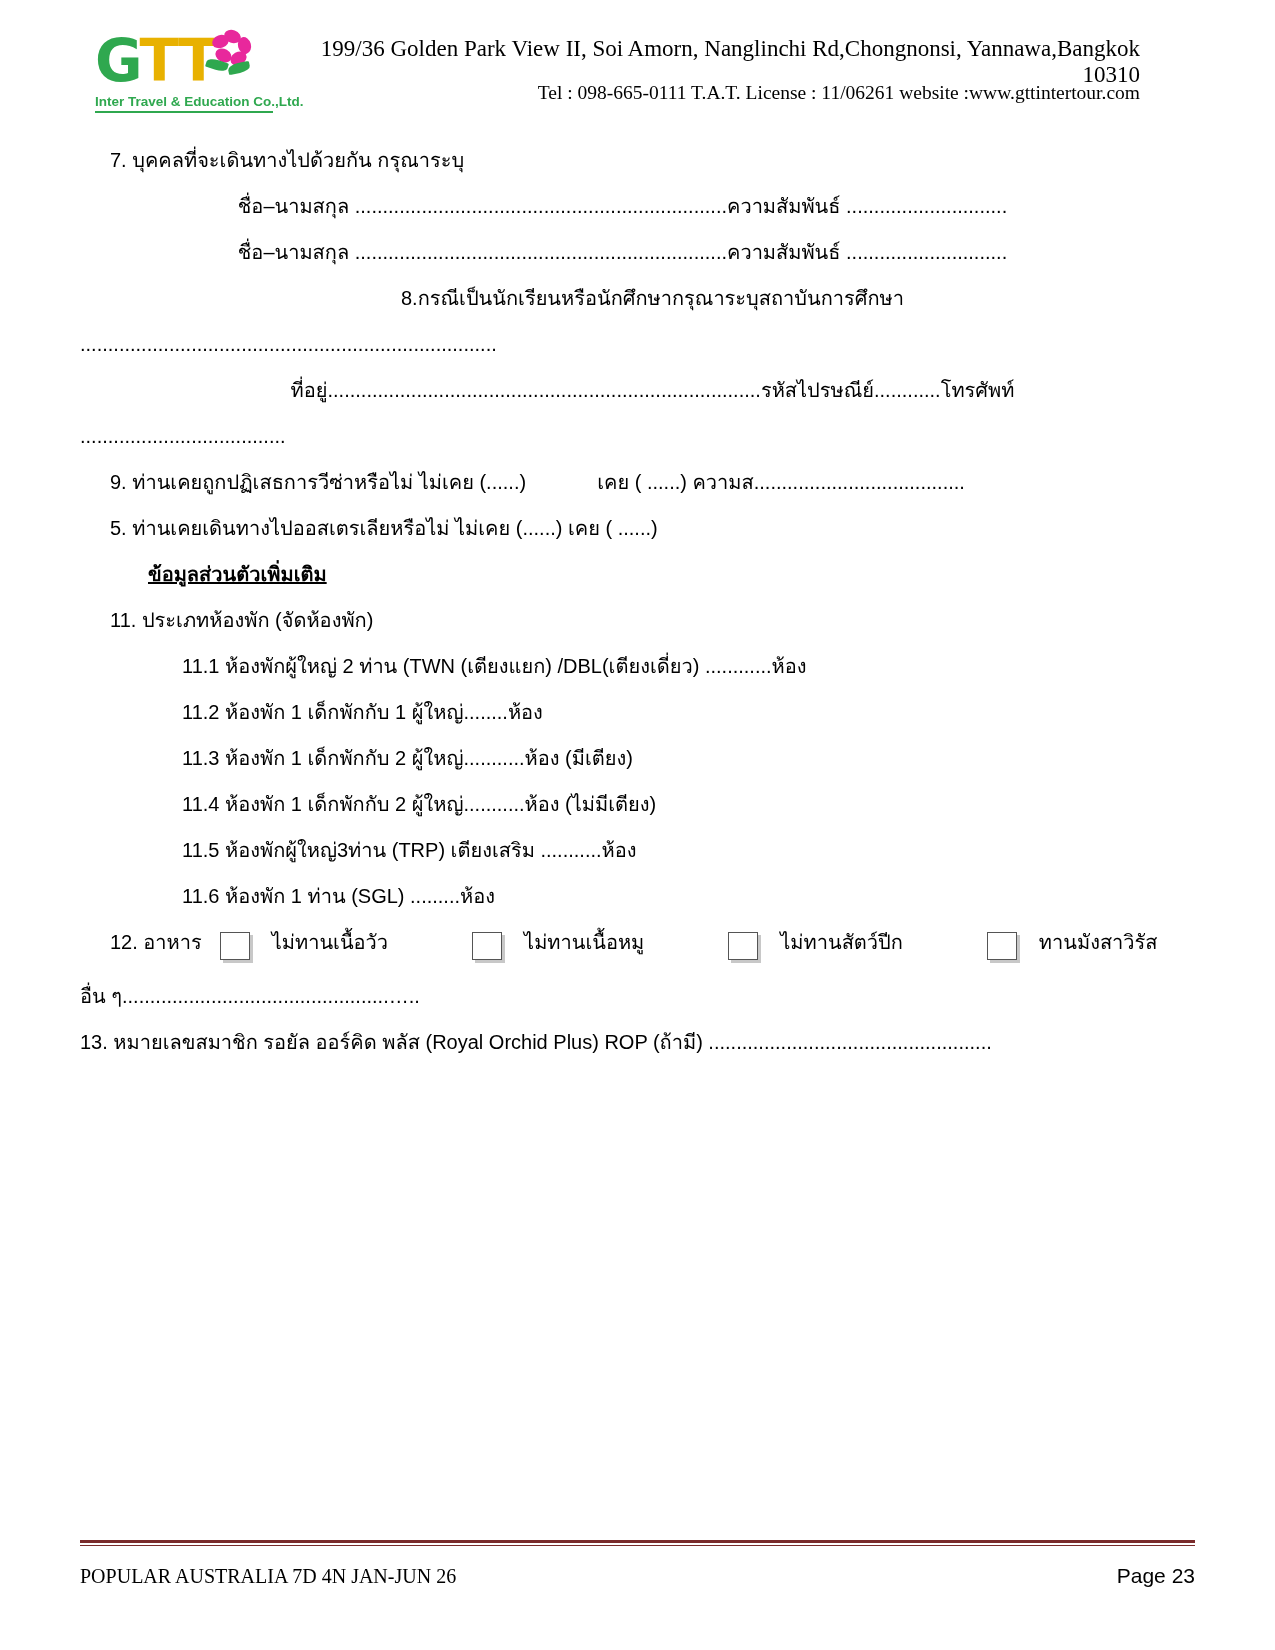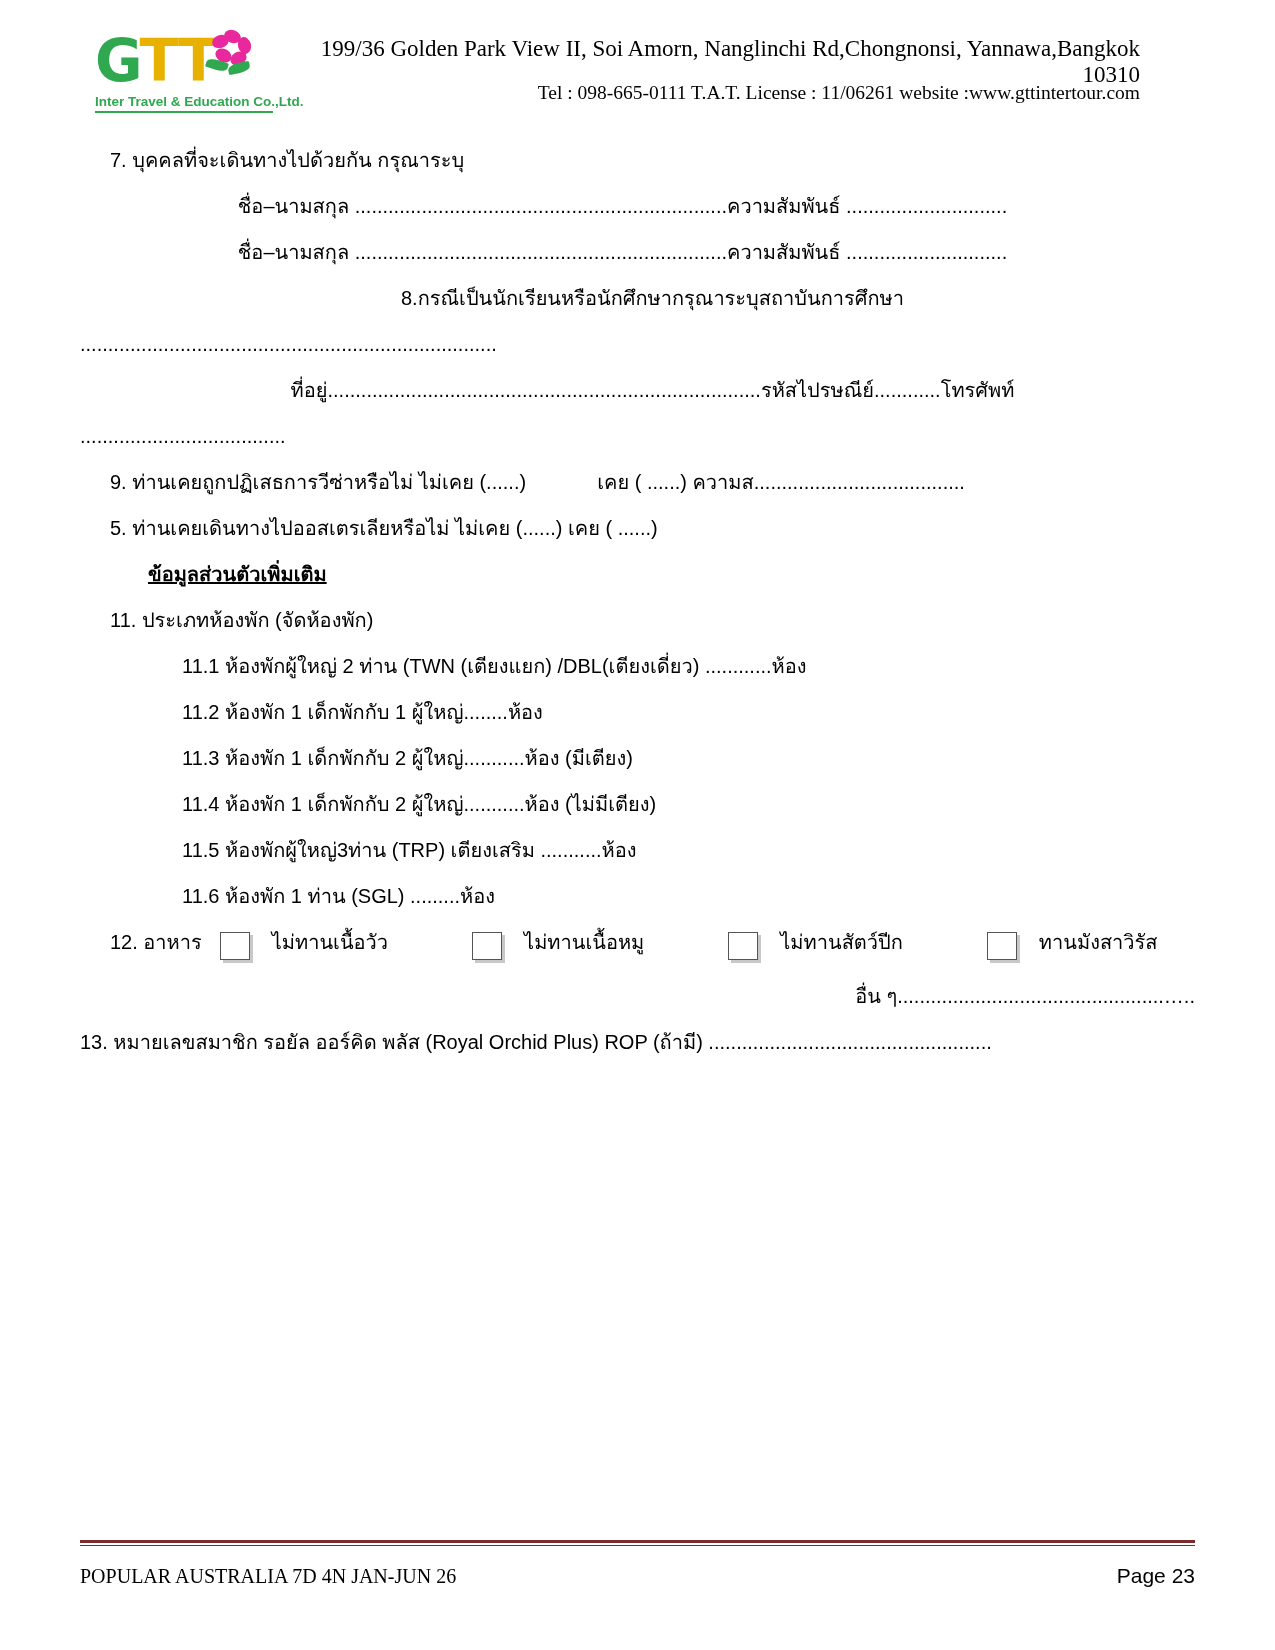--- a/index.html
+++ b/index.html
@@ -250,21 +250,21 @@
       <span class="cbx"></span>
       <span class="thai">ไม่ทานเนื้อหมู</span>
       <span class="food-gap"></span>
       <span class="cbx"></span>
       <span class="thai">ไม่ทานสัตว์ปีก</span>
       <span class="food-gap"></span>
       <span class="cbx"></span>
       <span class="thai">ทานมังสาวิรัส</span>
     </div>
 
-    <div class="line thai" style="margin-left:0px;text-align:right;">อื่น ๆ................................................…..</div>
+    <div class="line thai" style="margin-left:0px;">อื่น ๆ................................................…..</div>
 
     <div class="line thai" style="margin-left:0px;">13. หมายเลขสมาชิก รอยัล ออร์คิด พลัส (Royal Orchid Plus) ROP (ถ้ามี) ...................................................</div>
 
   </div>
 
   <div class="footer">
     <div class="footer-rule-top"></div>
     <div class="footer-rule-bot"></div>
     <div class="footer-row">
       <span>POPULAR AUSTRALIA 7D 4N JAN-JUN 26</span>

